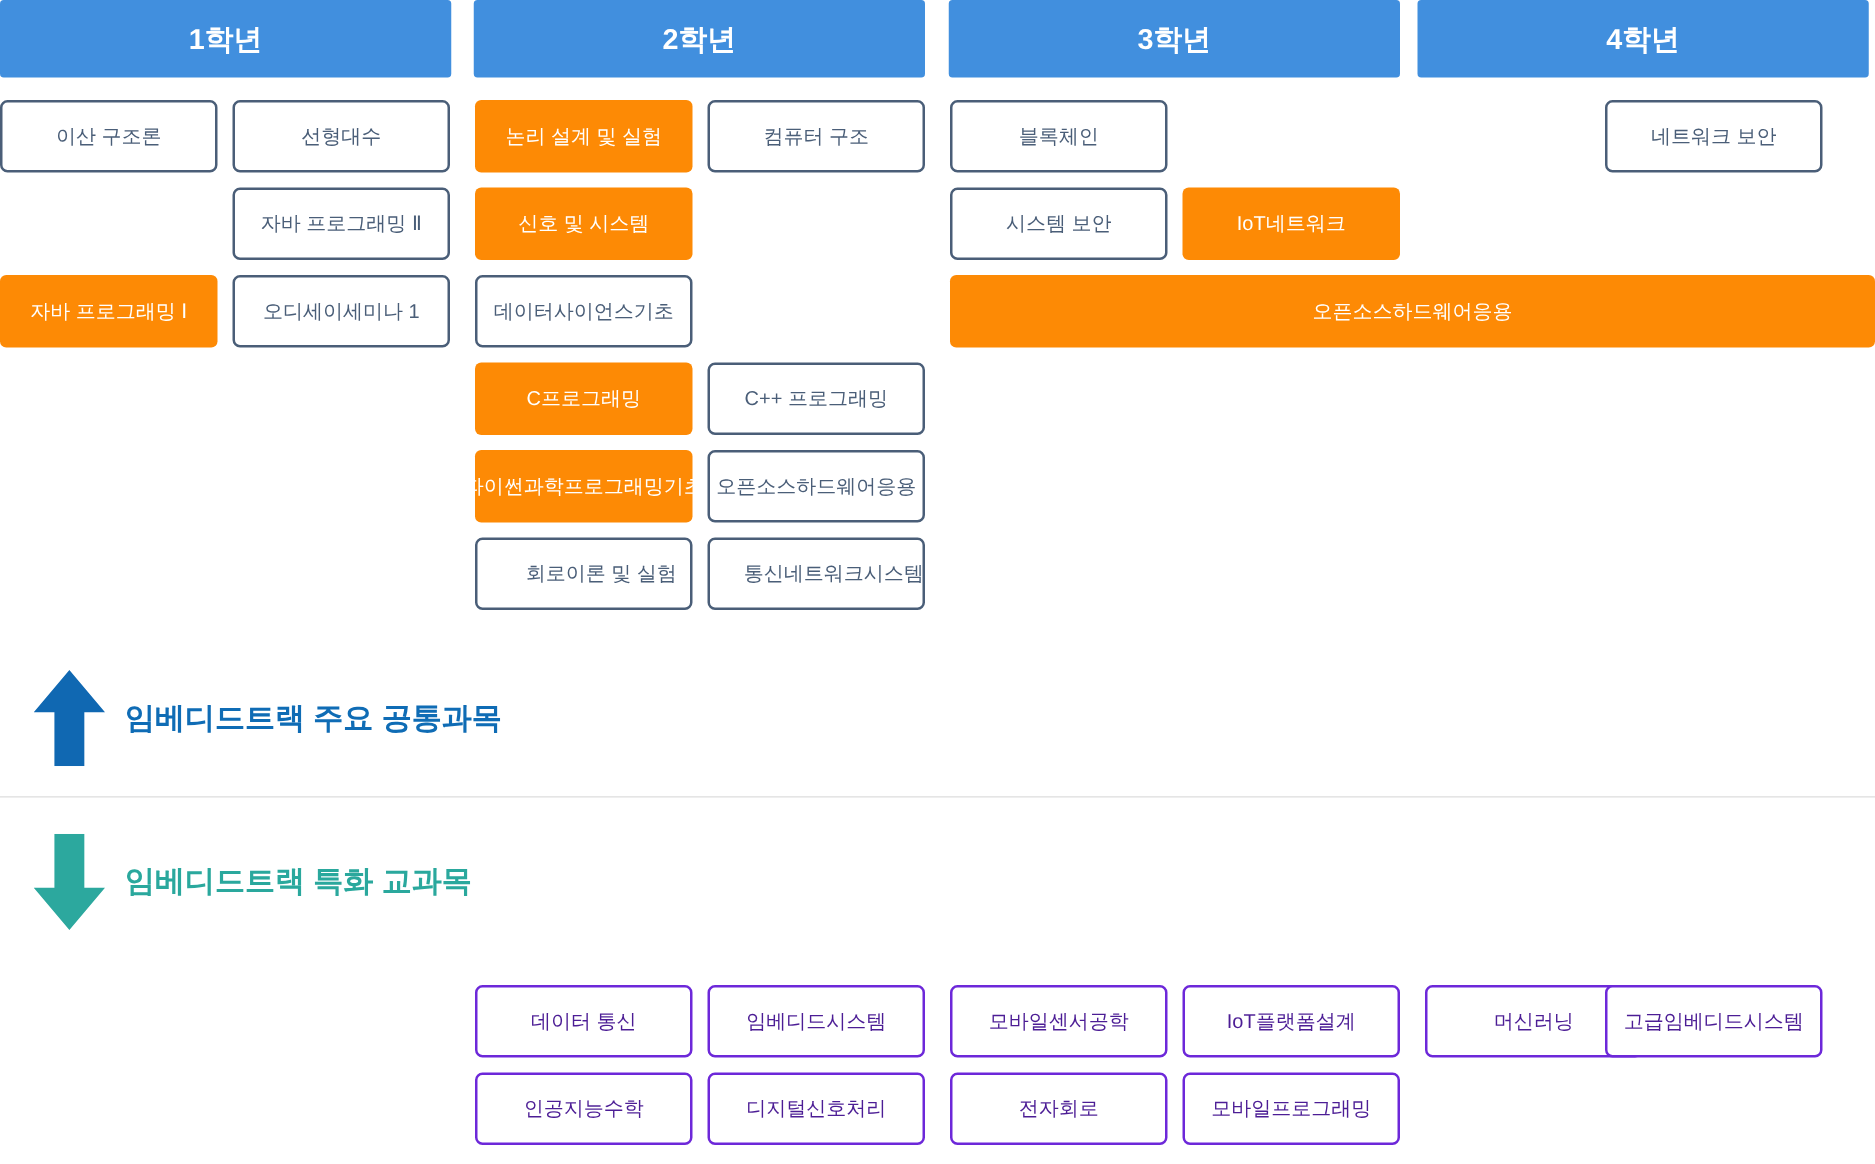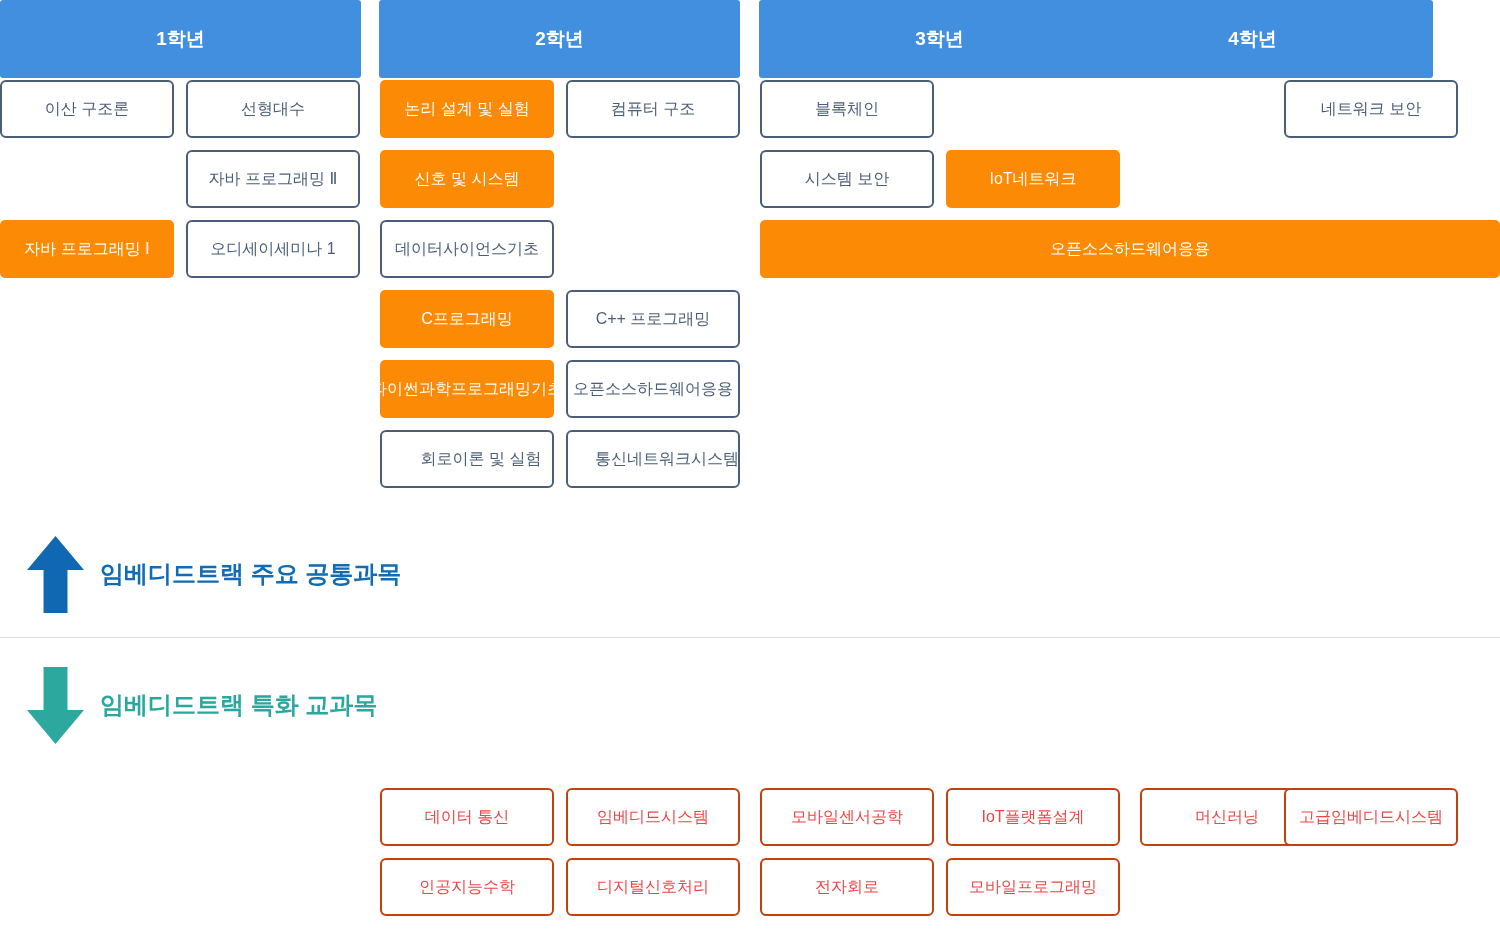--- a/index.html
+++ b/index.html
@@ -12,35 +12,35 @@
     position: relative;
     width: 1500px;
     height: 931px;
     background: #ffffff;
     overflow: hidden;
   }
   
   .year-header {
     position: absolute;
     top: 0;
-    height: 78px;
+    height: 62px;
     background: #418FDE;
     color: #ffffff;
-    font-size: 19px;
+    font-size: 23px;
     font-weight: 700;
     display: flex;
     align-items: center;
     justify-content: center;
     border-radius: 3px;
     box-sizing: border-box;
   }
   .h1 { left: 0;    width: 361px; }
   .h2 { left: 379px; width: 361px; }
   .h3 { left: 759px; width: 361px; }
-  .h4 { left: 1072px; width: 361px; }
+  .h4 { left: 1134px; width: 361px; }
 
   
   .box {
     position: absolute;
     width: 174px;
     height: 58px;
     box-sizing: border-box;
     display: flex;
     align-items: center;
     justify-content: center;
@@ -51,22 +51,22 @@
     border: 2px solid #4A5E78;
     color: #4A5E78;
   }
   .box.orange {
     background: #FD8A05;
     border: none;
     color: #ffffff;
     border-radius: 5px;
   }
   .box.teal {
-    border: 2px solid #c2410c;
-    color: #ef4444;
+    border: 2px solid #6d28d9;
+    color: #4c1d95;
   }
   .box.wide { width: 740px; }
 
   
   .c1a { left: 0; }     .c1b { left: 186px; }
   .c2a { left: 380px; } .c2b { left: 566px; }
   .c3a { left: 760px; } .c3b { left: 946px; }
   .c4a { left: 1140px; }.c4b { left: 1284px; }
 
   

